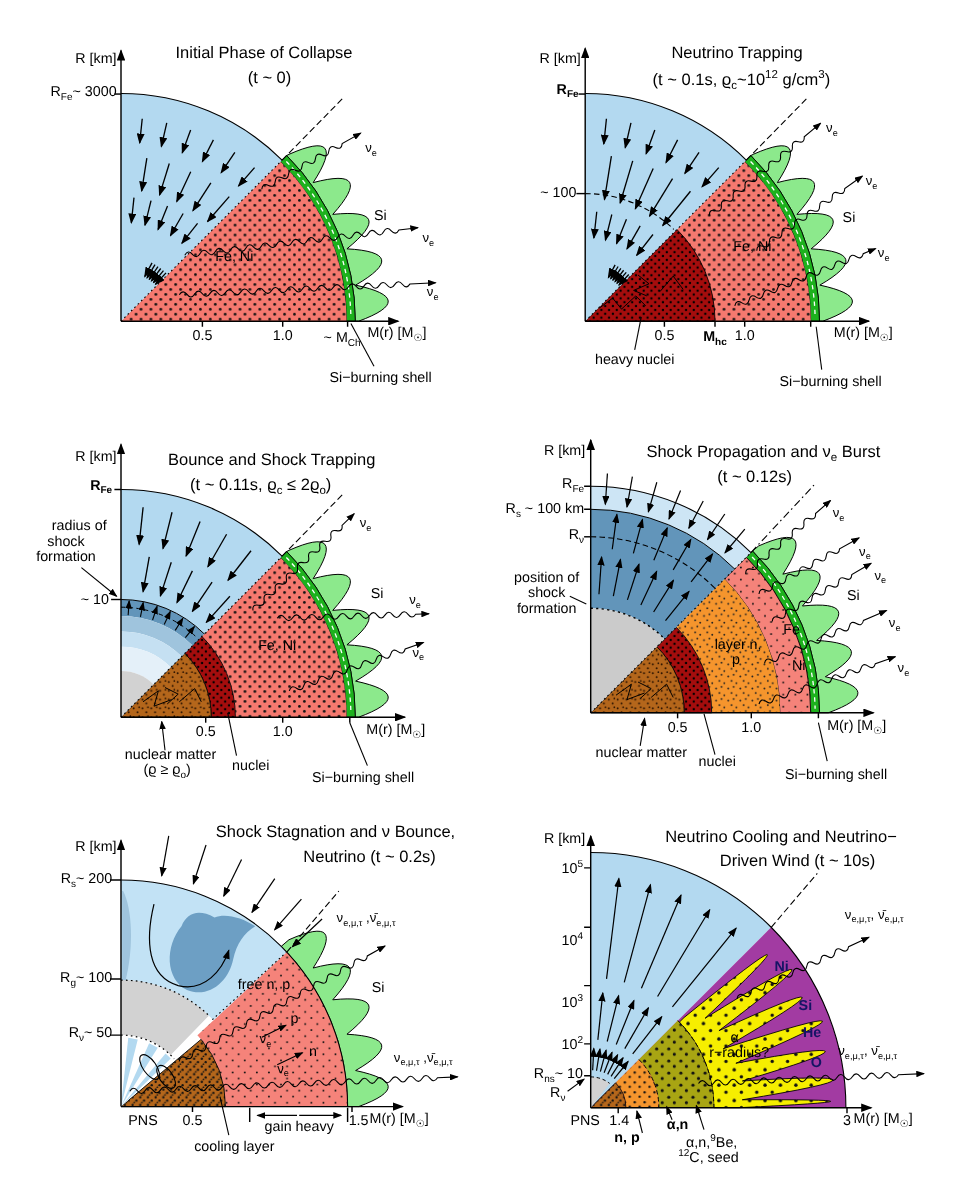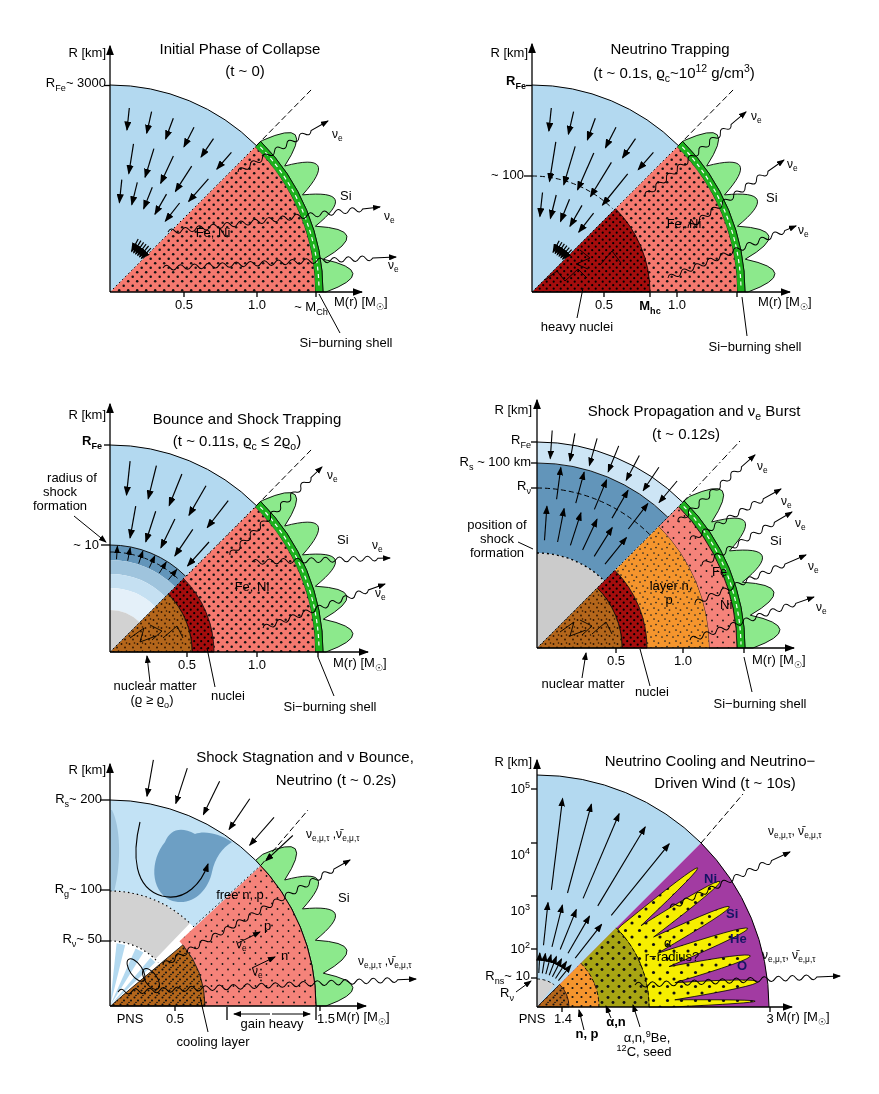--- a/index.html
+++ b/index.html
@@ -568,21 +568,21 @@
 <div class="lb t c" style="left:285px;top:44px">Driven Wind  (t ~ 10s)</div>
 <div class="lb r" style="left:92px;top:25px">R [km]</div>
 <div class="lb r" style="left:90px;top:50px">10<sup>5</sup></div>
 <div class="lb r" style="left:90px;top:116px">10<sup>4</sup></div>
 <div class="lb r" style="left:90px;top:172px">10<sup>3</sup></div>
 <div class="lb r" style="left:90px;top:210px">10<sup>2</sup></div>
 <div class="lb r" style="left:90px;top:239px">R<sub>ns</sub>~ 10</div>
 <div class="lb r" style="left:74px;top:256px">R<sub>ν</sub></div>
 <div class="lb c" style="left:92px;top:282px">PNS</div>
 <div class="lb c" style="left:123px;top:282px">1.4</div>
-<div class="lb c b" style="left:147px;top:297px">n, p</div>
+<div class="lb c b" style="left:130px;top:297px">n, p</div>
 <div class="lb c b" style="left:176px;top:285px">α,n</div>
 <div class="lb c" style="left:207px;top:299px">α,n,<sup>9</sup>Be,</div>
 <div class="lb c" style="left:204px;top:313px"><sup>12</sup>C, seed</div>
 <div class="lb c" style="left:330px;top:282px">3</div>
 <div class="lb" style="left:336px;top:280px">M(r) [M<sub>☉</sub>]</div>
 <div class="lb nv" style="left:264px;top:142px">Ni</div>
 <div class="lb nv" style="left:286px;top:177px">Si</div>
 <div class="lb nv" style="left:290px;top:202px">He</div>
 <div class="lb nv" style="left:297px;top:229px">O</div>
 <div class="lb" style="left:224px;top:206px">α</div>

